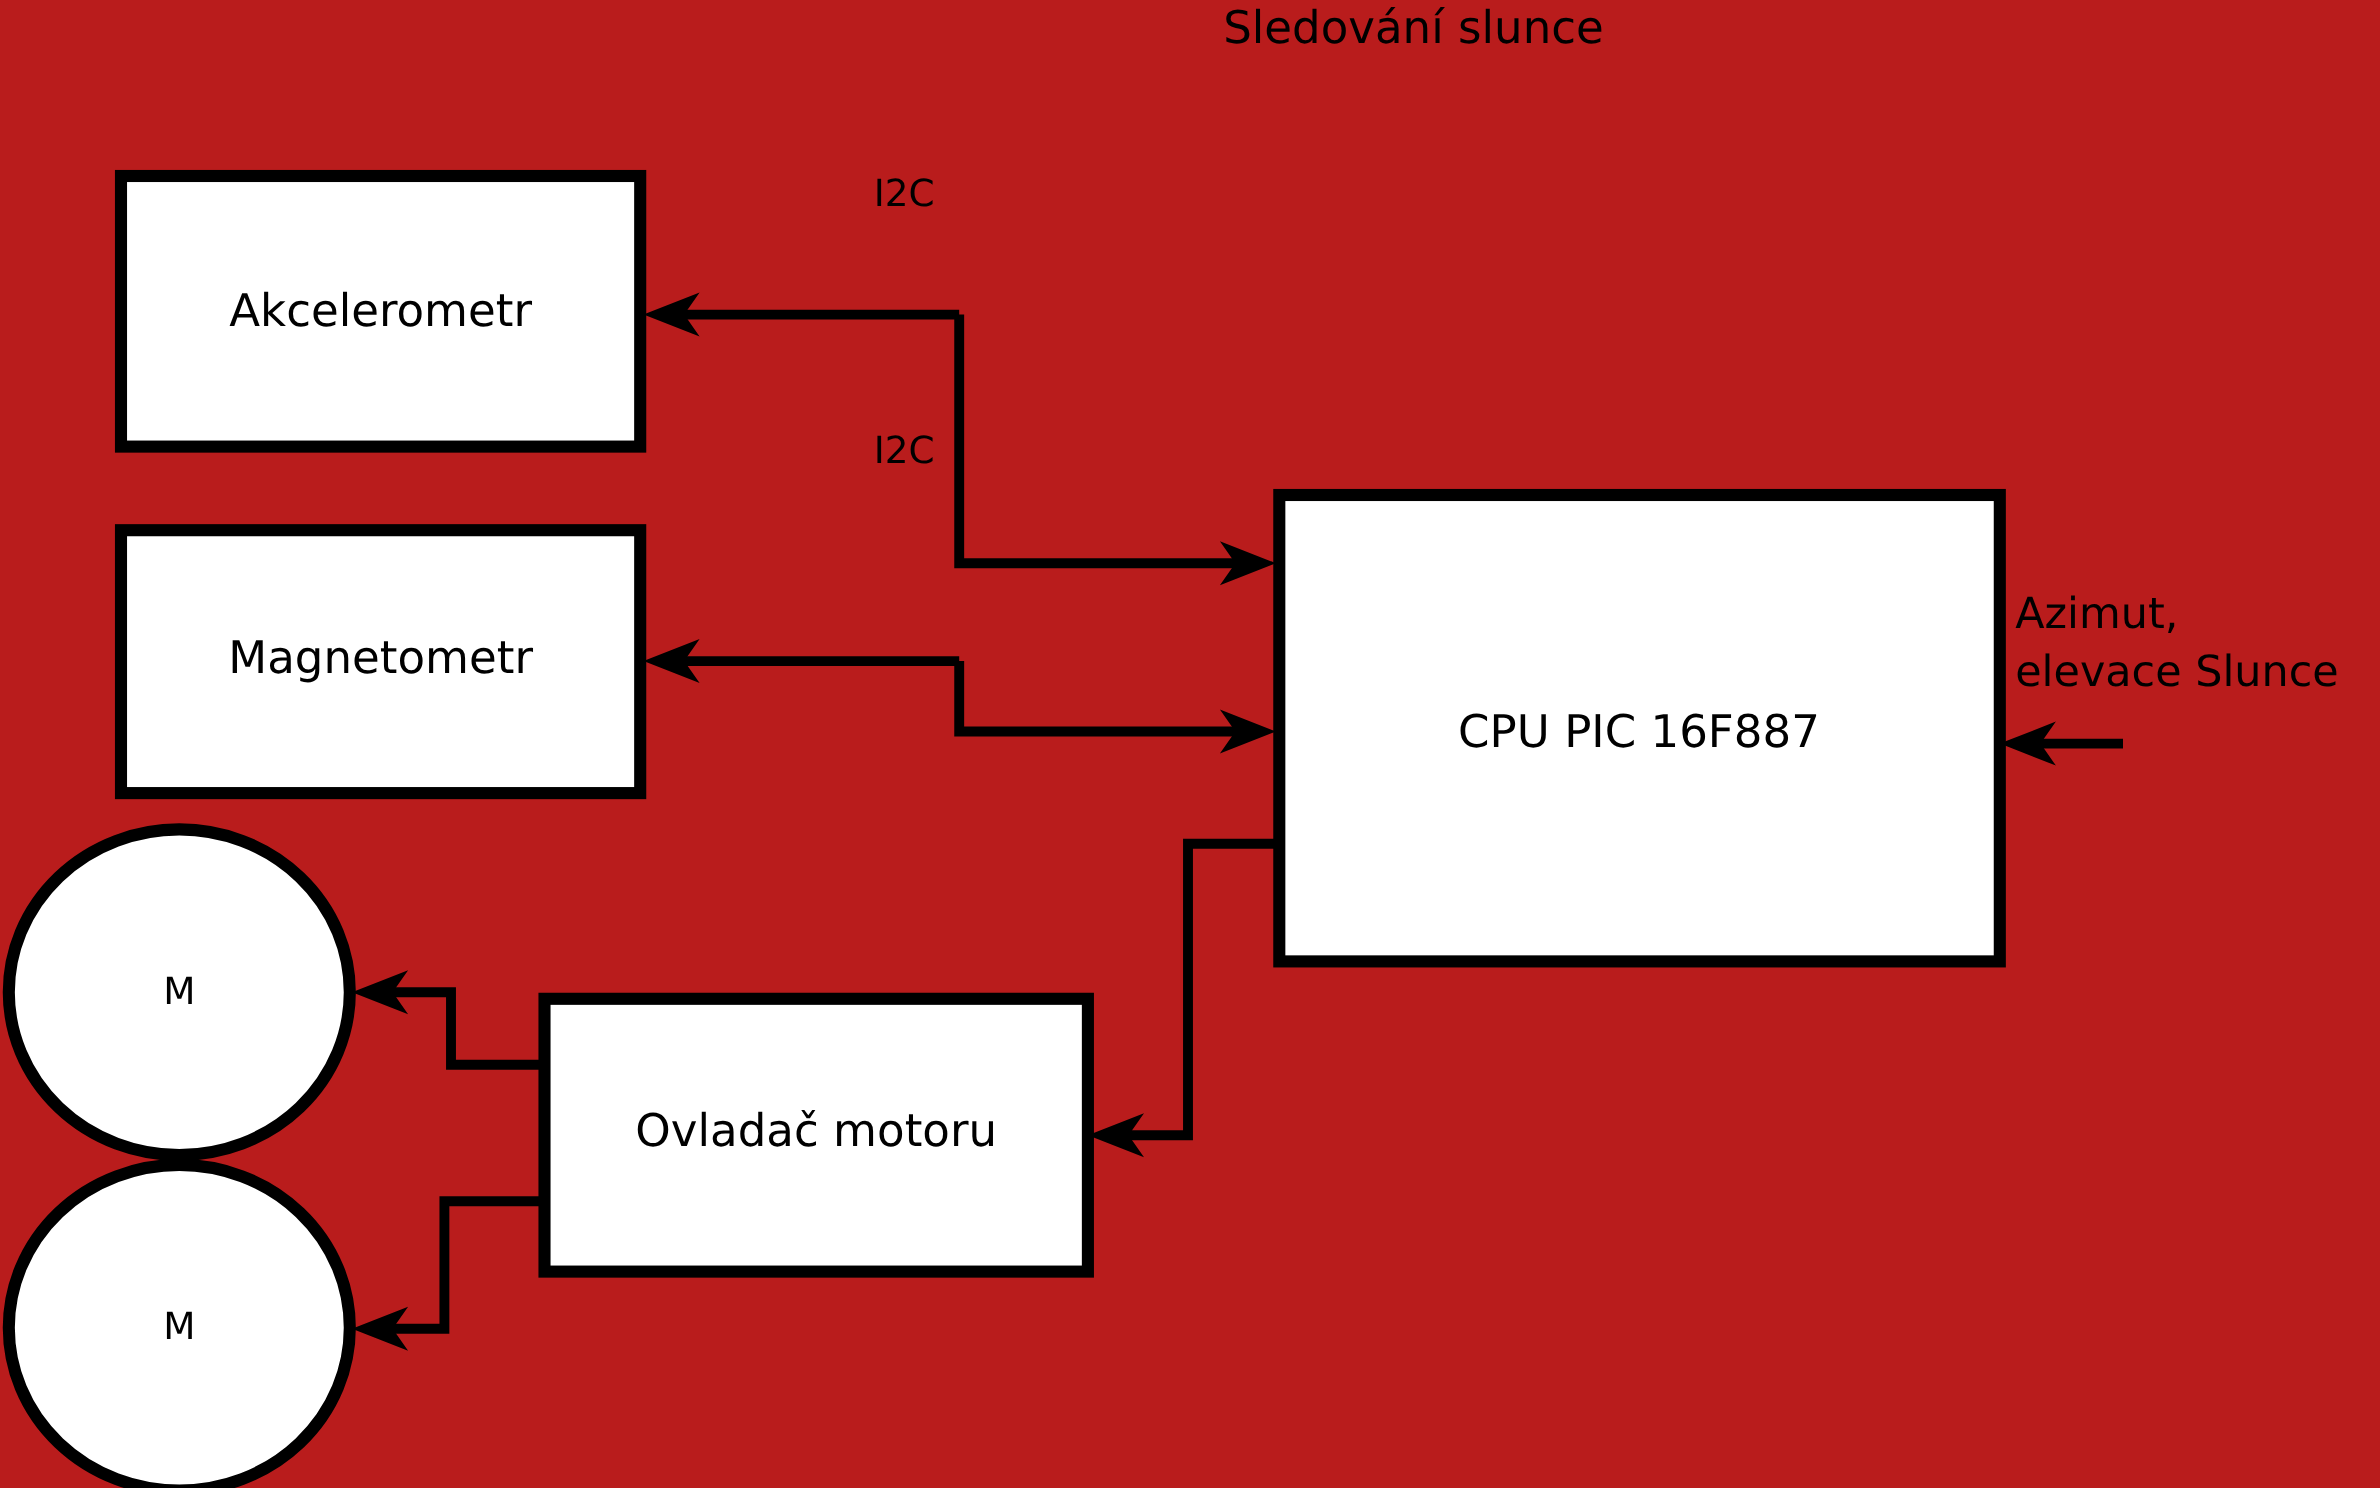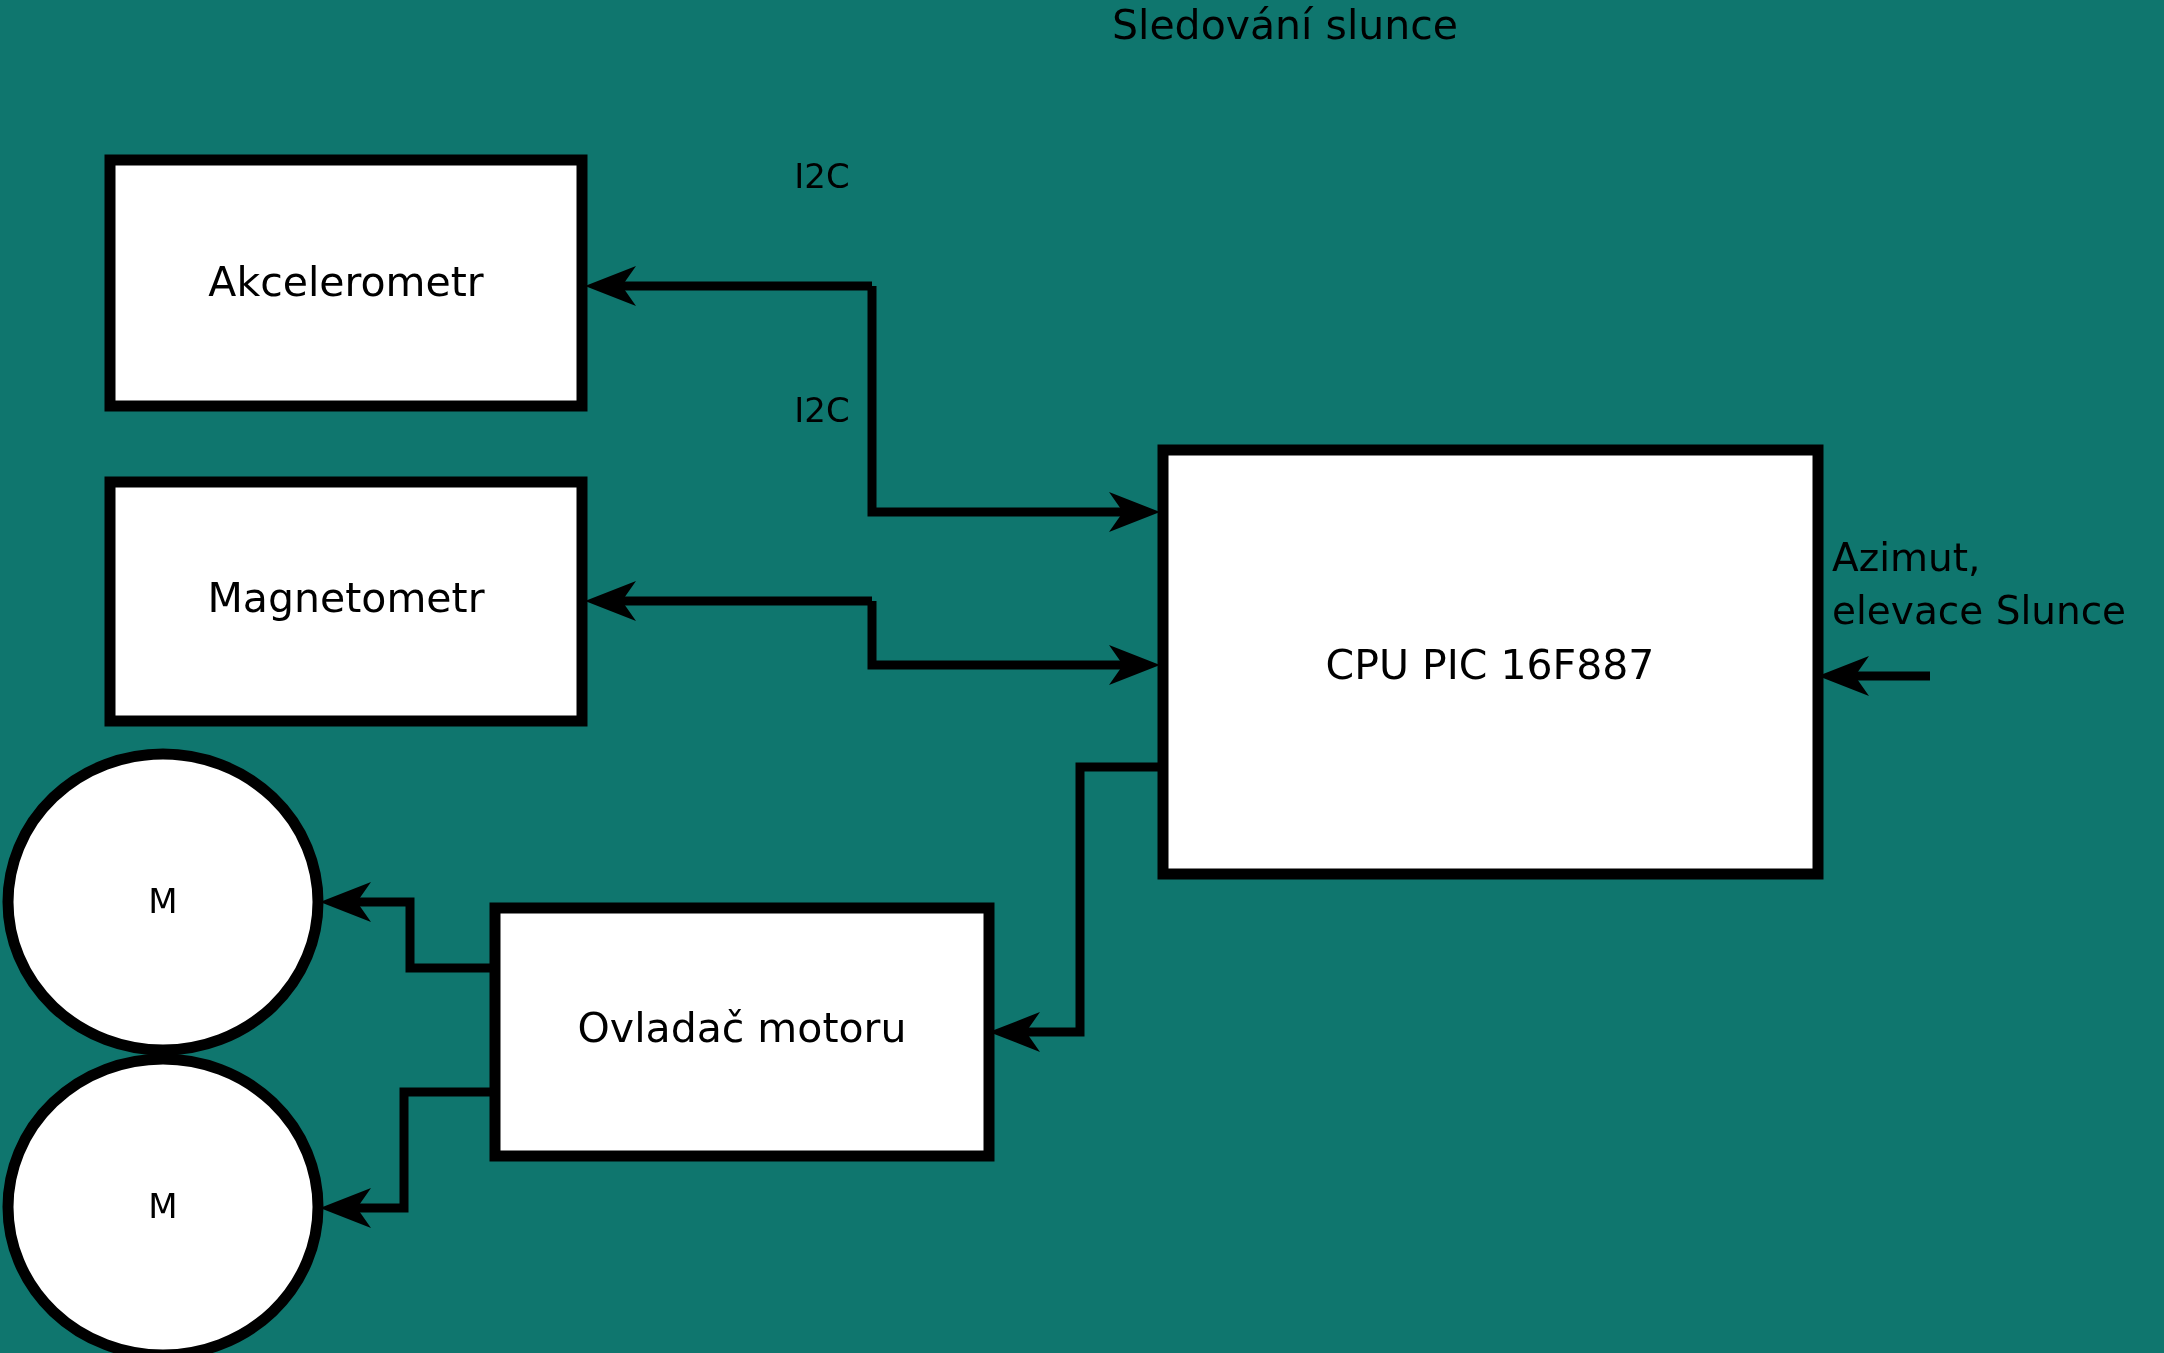--- a/index.html
+++ b/index.html
@@ -10,21 +10,21 @@
   body {
     width: 2164px;
     height: 1353px;
     overflow: hidden;
     font-family: "DejaVu Sans", "Liberation Sans", sans-serif;
   }
   #diagram-root {
     position: relative;
     width: 2164px;
     height: 1353px;
-    background: #0f766e;
+    background: #b91c1c;
   }
   svg.diagram-canvas {
     display: block;
     width: 2164px;
     height: 1353px;
   }
   .node-shape {
     fill: #ffffff;
     stroke: #000000;
     stroke-width: 11;

